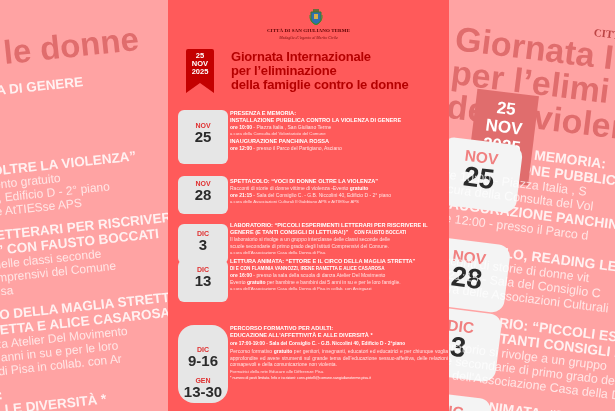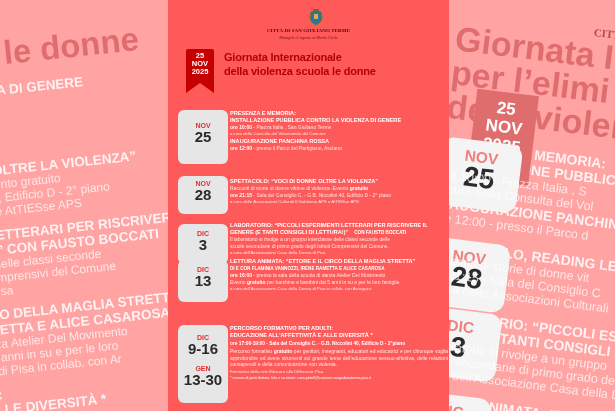--- a/index.html
+++ b/index.html
@@ -19,21 +19,21 @@
   .bg .dbox .d{font-size:18px;}
   .bg .ribbon{display:inline-block;background:#e06d6d;color:#fff;font-weight:bold;font-size:11px;text-align:center;width:40px;padding:4px 0 10px;margin-right:8px;vertical-align:top;}
   .bg .city{color:#b44;font-family:"Liberation Serif",serif;font-size:7px;font-weight:bold;text-align:right;}
 
   .poster{position:absolute;left:168px;top:0;width:281px;height:411px;background:#ff5a5a;}
   .logo{position:absolute;left:141px;top:9px;width:14px;height:16px;}
   .city-name{position:absolute;left:0;width:100%;top:28px;text-align:center;font-family:"Liberation Serif",serif;font-weight:bold;font-size:5px;color:#5a0000;letter-spacing:.1px;}
   .city-sub{position:absolute;left:0;width:100%;top:35px;text-align:center;font-family:"Liberation Serif",serif;font-style:italic;font-size:4px;color:#7a1010;}
   .ribbon{position:absolute;left:18px;top:49px;width:28px;height:44px;}
   .ribbon-text{position:absolute;left:18px;top:52px;width:28px;text-align:center;color:#fff;font-weight:bold;font-size:7.5px;line-height:8px;}
-  .main-title{position:absolute;left:56px;top:50px;color:#b50000;font-weight:bold;font-size:11px;line-height:14px;letter-spacing:-.2px;}
+  .main-title{position:absolute;left:63px;top:50px;color:#b50000;font-weight:bold;font-size:13px;line-height:14px;letter-spacing:-.2px;}
   .event{position:absolute;left:10px;width:265px;}
   .dbox{position:absolute;left:0;width:50px;background:#e6e6e6;border-radius:6px;text-align:center;}
   .dbox .m{color:#e03030;font-size:7px;font-weight:bold;}
   .dbox .d{color:#2b2b2b;font-size:15px;font-weight:bold;line-height:16px;}
   .etext{position:absolute;left:52px;width:218px;color:#fff;}
   .h{font-weight:bold;font-size:5.6px;line-height:7px;color:#fff;}
   .h small{font-size:4.6px;margin-left:6px;}
   .t{font-size:5px;line-height:6.8px;color:#ffe3e3;}
   .t b{color:#fff;}
   .s{font-size:4.3px;line-height:6px;color:#ffe3e3;}
@@ -159,21 +159,22 @@
   <svg class="ribbon" viewBox="0 0 28 44">
     <path d="M2 0 H26 Q28 0 28 2 V44 L14 34 L0 44 V2 Q0 0 2 0 Z" fill="#c40000"></path>
   </svg>
   <div class="ribbon-text">
     <div>25</div>
     <div>NOV</div>
     <div>2025</div>
   </div>
   <div class="main-title">
     <div>Giornata Internazionale</div>
-    <div>della violenza scuola le donne</div>
+    <div>per l’eliminazione</div>
+    <div>della famiglie contro le donne</div>
   </div>
 
   <div class="event" style="top:110px;height:55px;">
     <div class="dbox" style="top:0;height:54px;padding-top:12px;box-sizing:border-box;">
       <div class="m">NOV</div>
       <div class="d">25</div>
     </div>
     <div class="etext" style="top:0;">
       <div class="h">PRESENZA E MEMORIA:</div>
       <div class="h">INSTALLAZIONE PUBBLICA CONTRO LA VIOLENZA DI GENERE</div>
@@ -219,21 +220,21 @@
     <div class="etext" style="top:0;">
       <div class="h">LETTURA ANIMATA: “ETTORE E IL CIRCO DELLA MAGLIA STRETTA”</div>
       <div class="h" style="font-size:4.6px">DI E CON FLAMINIA VANNOZZI, IRENE RAMETTA E ALICE CASAROSA</div>
       <div class="t"><span class="time">ore 16:00</span><span> - presso la sala della scuola di danza Atelier Del Movimento</span></div>
       <div class="t"><span>Evento </span><b>gratuito</b><span> per bambine e bambini dai 5 anni in su e per le loro famiglie.</span></div>
       <div class="s">a cura dell'Associazione Casa della Donna di Pisa in collab. con Arcirgazzi</div>
     </div>
   </div>
 
   <div class="event" style="top:325px;height:82px;">
-    <div class="dbox" style="top:0;height:78px;padding-top:9px;box-sizing:border-box;">
+    <div class="dbox" style="top:0;height:78px;padding-top:21px;box-sizing:border-box;border-radius:16px;">
       <div class="m">DIC</div>
       <div class="d">9-16</div>
       <div class="m" style="margin-top:8px">GEN</div>
       <div class="d">13-30</div>
     </div>
     <div class="etext" style="top:0;">
       <div class="h">PERCORSO FORMATIVO PER ADULTI:</div>
       <div class="h">EDUCAZIONE ALL'AFFETTIVITÀ E ALLE DIVERSITÀ  *</div>
       <div class="t time" style="margin-top:2px;font-size:4.8px">ore 17:00-19:00 - Sala del Consiglio C. - G.B. Niccolini 40, Edificio D - 2°piano</div>
       <div class="t j"><span>Percorso formativo </span><b>gratuito</b><span> per genitori, insegnanti, educatori ed educatrici e per chiunque voglia approfondire ed avere strumenti sul grande tema dell'educazione sessuo-affettiva, delle relazioni consapevoli e della comunicazione non violenta.</span></div>

